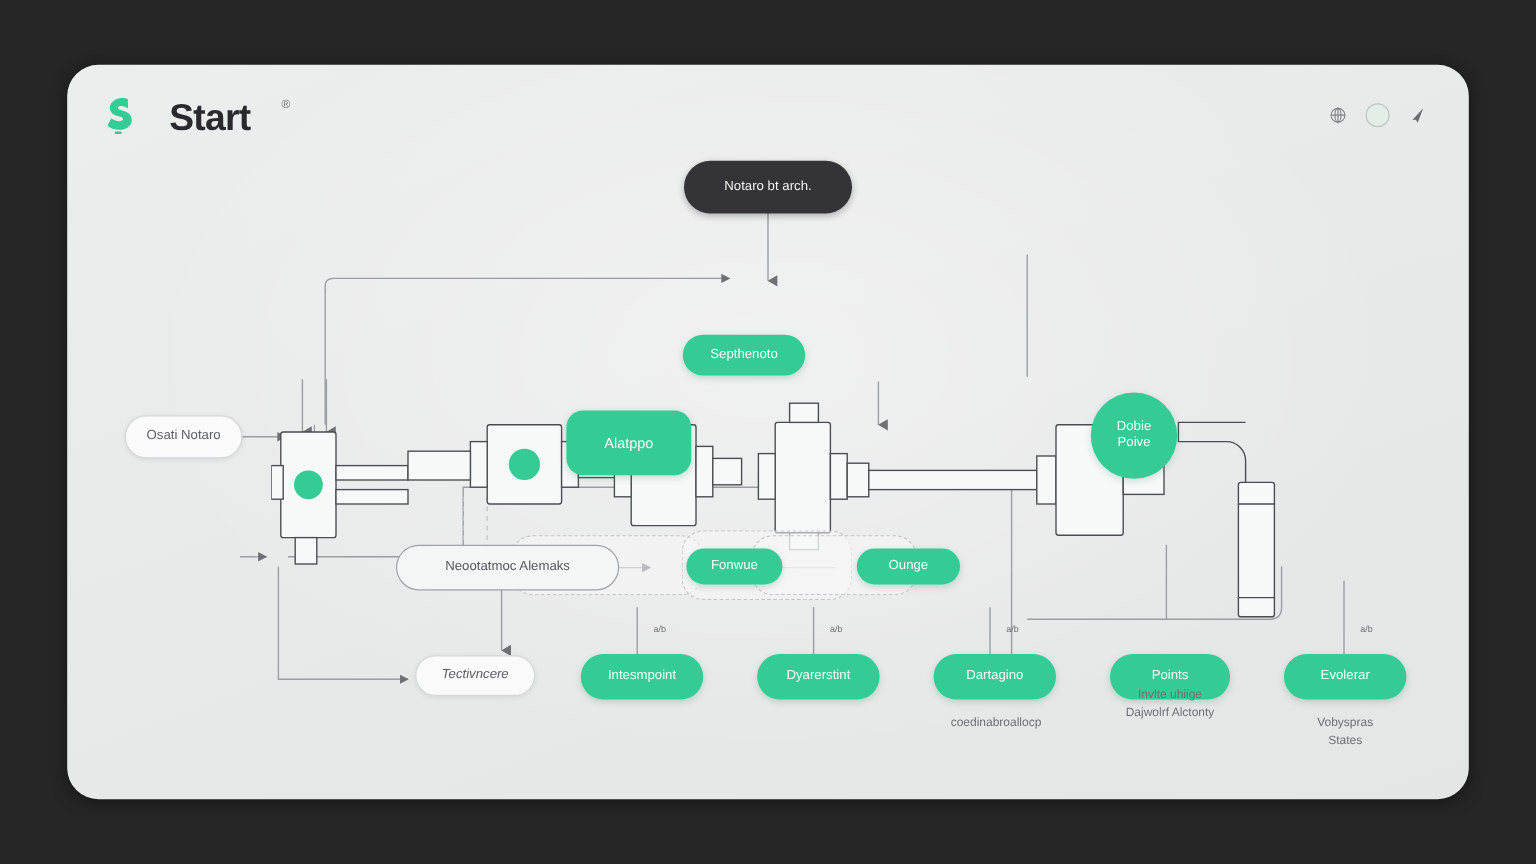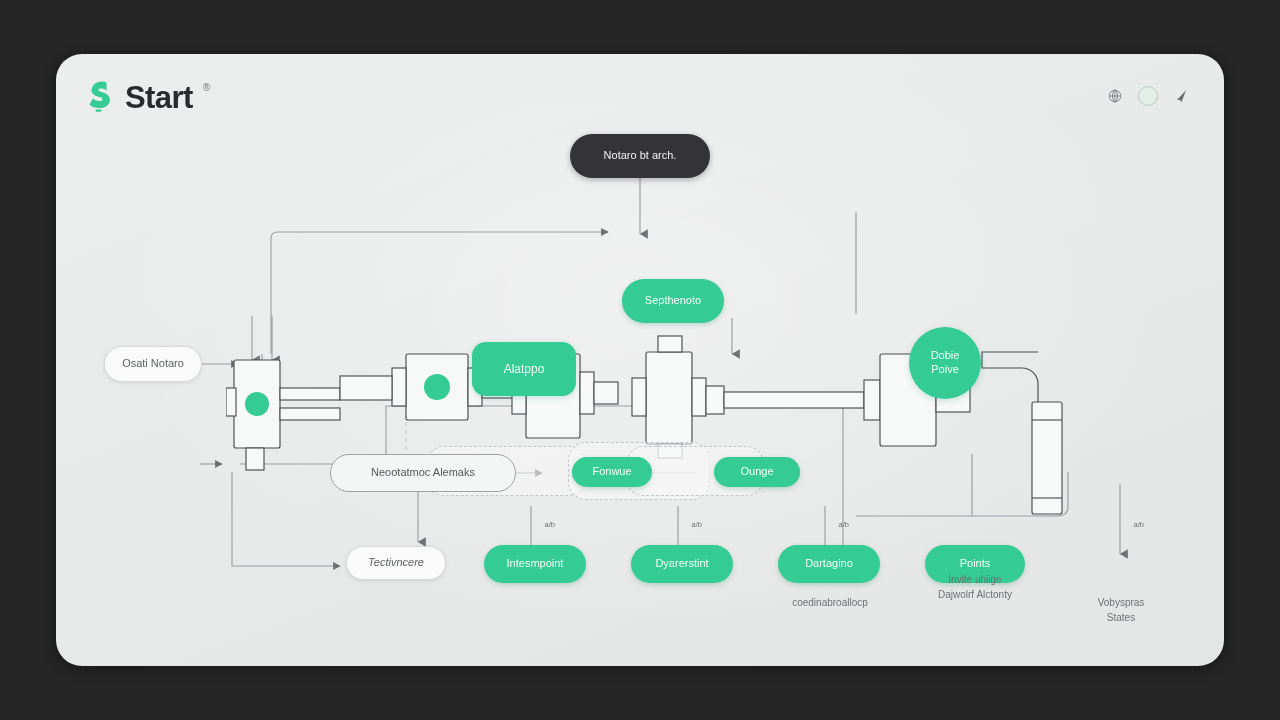--- a/index.html
+++ b/index.html
@@ -29,21 +29,21 @@
   
   #canvas-card::after{
     content:"";position:absolute;inset:0;border-radius:26px;
     background:radial-gradient(ellipse at 50% 40%, rgba(255,255,255,0.35) 0%, rgba(255,255,255,0) 65%);
     pointer-events:none;
   }
 
   
   #brand {
     position: absolute; left: 30px; top: 26px;
-    display: flex; align-items: center; gap: 9px; z-index: 6;
+    display: flex; align-items: center; gap: 25px; z-index: 6;
   }
   #brand-mark { width: 30px; height: 34px; display:block; }
   #brand-name {
     font-size: 31px; font-weight: 700; color: #2a2a2e;
     letter-spacing: -0.6px; line-height: 1;
   }
   #brand-reg {
     font-size: 10px; color: #6e7072; align-self: flex-start;
     margin-left: 1px; margin-top: 2px;
   }
@@ -230,21 +230,21 @@
         <rect x="303" y="44" width="14" height="9" rx="1"></rect>
       </g>
     </svg>
 
     <div class="dash-group" style="left:370px; top:392px; width:160px; height:50px;"></div>
     <div class="dash-group" style="left:512px; top:388px; width:142px; height:58px;"></div>
     <div class="dash-group" style="left:570px; top:392px; width:138px; height:50px;"></div>
 
     <div class="node pill pill-dark soft" style="left:514px; top:80px; width:140px; height:44px;">Notaro bt arch.</div>
 
-    <div class="node pill pill-green soft" style="left:566px; top:225px; width:102px; height:44px;">Septhenoto</div>
+    <div class="node pill pill-green soft" style="left:513px; top:225px; width:102px; height:34px;">Septhenoto</div>
 
     <div class="node rect-green soft" style="left:416px; top:288px; width:104px; height:54px;">Alatppo</div>
 
     <div class="node circle-green soft" style="left:853px; top:273px; width:72px; height:72px; white-space:pre-line;">Dobie
 Poive</div>
 
     <div class="node pill pill-white soft" style="left:48px; top:292px; width:98px; height:36px;">Osati Notaro</div>
 
 
     <div class="node pill pill-outline soft" style="left:274px; top:400px; width:186px; height:38px;">Neootatmoc Alemaks</div>
@@ -252,20 +252,21 @@
     <div class="node pill pill-white soft" style="left:290px; top:492px; width:100px; height:34px;font-style:italic;">Tectivncere</div>
 
     <div class="node pill pill-green soft" style="left:516px; top:403px; width:80px; height:30px;">Fonwue</div>
 
     <div class="node pill pill-green soft" style="left:658px; top:403px; width:86px; height:30px;">Ounge</div>
 
     <div class="node pill pill-green soft" style="left:428px; top:491px; width:102px; height:38px;">Intesmpoint</div>
     <div class="node pill pill-green soft" style="left:575px; top:491px; width:102px; height:38px;">Dyarerstint</div>
     <div class="node pill pill-green soft" style="left:722px; top:491px; width:102px; height:38px;">Dartagino</div>
     <div class="node pill pill-green soft" style="left:869px; top:491px; width:100px; height:38px;">Points</div>
+    <div class="node pill pill-green soft" style="left:1014px; top:491px; width:102px; height:38px;">Evolerar</div>
 
     <div class="edge-label" style="left:455px; top:466px; width:44px;">a/b</div>
     <div class="edge-label" style="left:602px; top:466px; width:44px;">a/b</div>
     <div class="edge-label" style="left:749px; top:466px; width:44px;">a/b</div>
     <div class="edge-label" style="left:1044px; top:466px; width:44px;">a/b</div>
 
     <div class="caption" style="left:700px; top:542px; width:148px; white-space:pre-line;">coedinabroallocp</div>
     <div class="caption" style="left:848px; top:519px; width:142px; white-space:pre-line;">Invlte uhiige
 Dajwolrf Alctonty</div>
     <div class="caption" style="left:998px; top:542px; width:134px; white-space:pre-line;">Vobyspras

